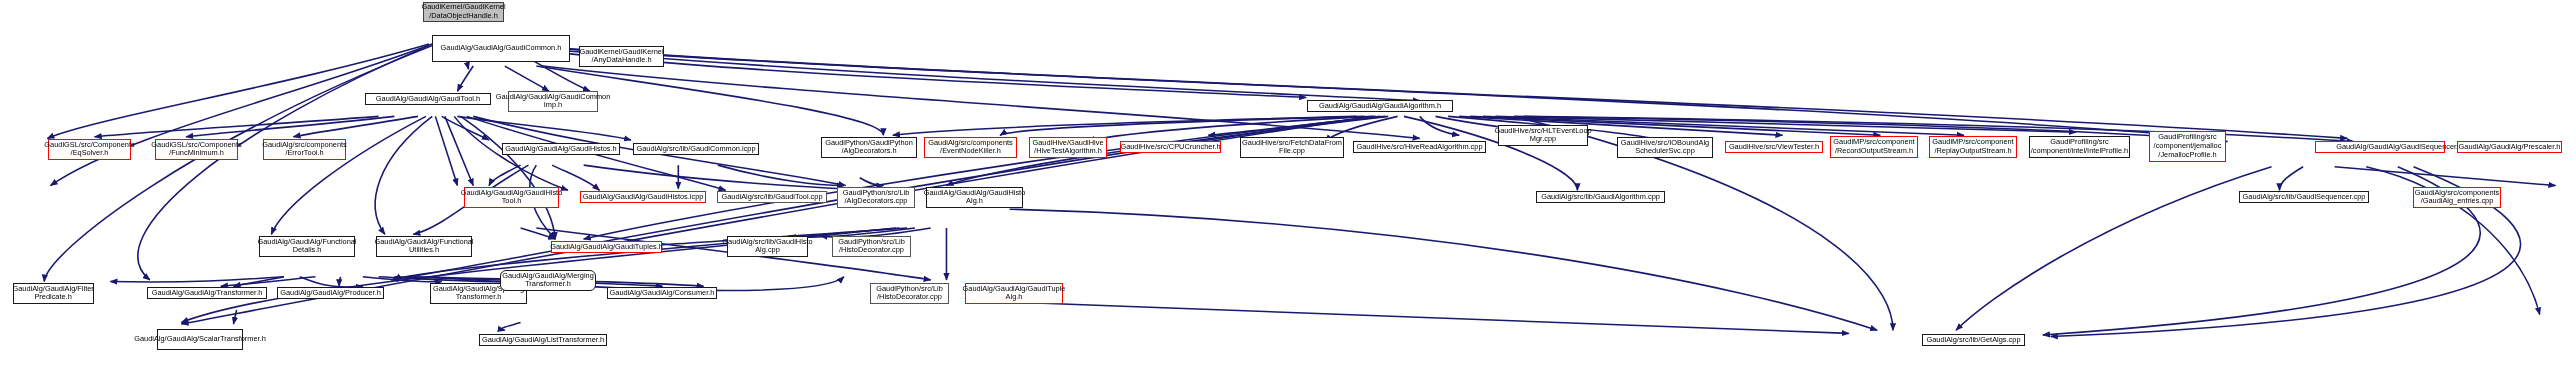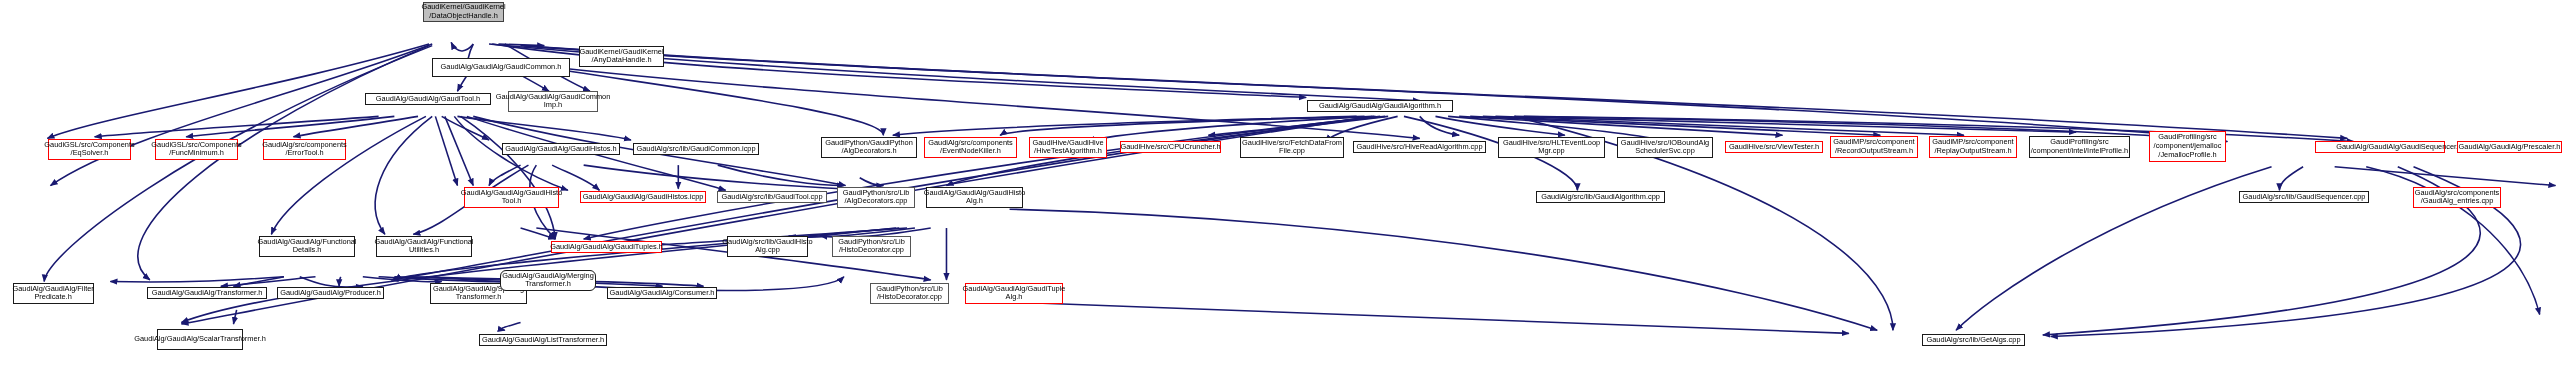--- a/index.html
+++ b/index.html
@@ -121,21 +121,21 @@
       <path d="M1480,106 C1550,112 1600,116 1620,118"></path>
       <path d="M1500,106 C1560,120 1600,160 1610,200"></path>
       <path d="M1440,106 C1330,140 1260,190 1240,210"></path>
       <path d="M1520,106 C1600,140 1630,190 1295,213"></path>
       <path d="M1530,106 C1640,150 1650,200 1300,214"></path>
     </g>
   </svg>
 
   <div class="node root" style="left:423px;top:1.6px;width:81px;height:20.5px;"><span>GaudiKernel/GaudiKernel
 /DataObjectHandle.h</span></div>
-  <div class="node" style="left:432px;top:58px;width:138px;height:19px;"><span>GaudiAlg/GaudiAlg/GaudiCommon.h</span></div>
+  <div class="node" style="left:432px;top:35px;width:138px;height:27px;"><span>GaudiAlg/GaudiAlg/GaudiCommon.h</span></div>
   <div class="node" style="left:579px;top:46px;width:85px;height:20.5px;"><span>GaudiKernel/GaudiKernel
 /AnyDataHandle.h</span></div>
   <div class="node" style="left:365px;top:93px;width:126px;height:12px;"><span>GaudiAlg/GaudiAlg/GaudiTool.h</span></div>
   <div class="node grey" style="left:508px;top:91px;width:90px;height:20.5px;"><span>GaudiAlg/GaudiAlg/GaudiCommon
 Imp.h</span></div>
   <div class="node" style="left:1307px;top:93px;width:146px;height:12px;margin-top:7px;"><span>GaudiAlg/GaudiAlg/GaudiAlgorithm.h</span></div>
 
   <div class="node red" style="left:48px;top:139px;width:83px;height:20.5px;"><span>GaudiGSL/src/Components
 /EqSolver.h</span></div>
   <div class="node red" style="left:155px;top:139px;width:83px;height:20.5px;"><span>GaudiGSL/src/Components
@@ -147,21 +147,21 @@
   <div class="node" style="left:821px;top:137px;width:96px;height:20.5px;"><span>GaudiPython/GaudiPython
 /AlgDecorators.h</span></div>
   <div class="node red" style="left:924px;top:137px;width:93px;height:20.5px;"><span>GaudiAlg/src/components
 /EventNodeKiller.h</span></div>
   <div class="node red" style="left:1029px;top:137px;width:78px;height:20.5px;"><span>GaudiHive/GaudiHive
 /HiveTestAlgorithm.h</span></div>
   <div class="node red" style="left:1120px;top:141px;width:101px;height:12px;"><span>GaudiHive/src/CPUCruncher.h</span></div>
   <div class="node" style="left:1240px;top:137px;width:104px;height:20.5px;"><span>GaudiHive/src/FetchDataFrom
 File.cpp</span></div>
   <div class="node" style="left:1353px;top:141px;width:133px;height:12px;"><span>GaudiHive/src/HiveReadAlgorithm.cpp</span></div>
-  <div class="node" style="left:1498px;top:137px;width:107px;height:20.5px;"><span>GaudiHive/src/HLTEventLoop
+  <div class="node" style="left:1498px;top:125px;width:90px;height:20.5px;"><span>GaudiHive/src/HLTEventLoop
 Mgr.cpp</span></div>
   <div class="node" style="left:1617px;top:137px;width:96px;height:20.5px;"><span>GaudiHive/src/IOBoundAlg
 SchedulerSvc.cpp</span></div>
   <div class="node red" style="left:1725px;top:141px;width:98px;height:12px;"><span>GaudiHive/src/ViewTester.h</span></div>
   <div class="node red" style="left:1830px;top:136px;width:88px;height:22px;"><span>GaudiMP/src/component
 /RecordOutputStream.h</span></div>
   <div class="node red" style="left:1929px;top:136px;width:88px;height:22px;"><span>GaudiMP/src/component
 /ReplayOutputStream.h</span></div>
   <div class="node" style="left:2029px;top:136px;width:101px;height:22px;"><span>GaudiProfiling/src
 /component/intel/IntelProfile.h</span></div>

